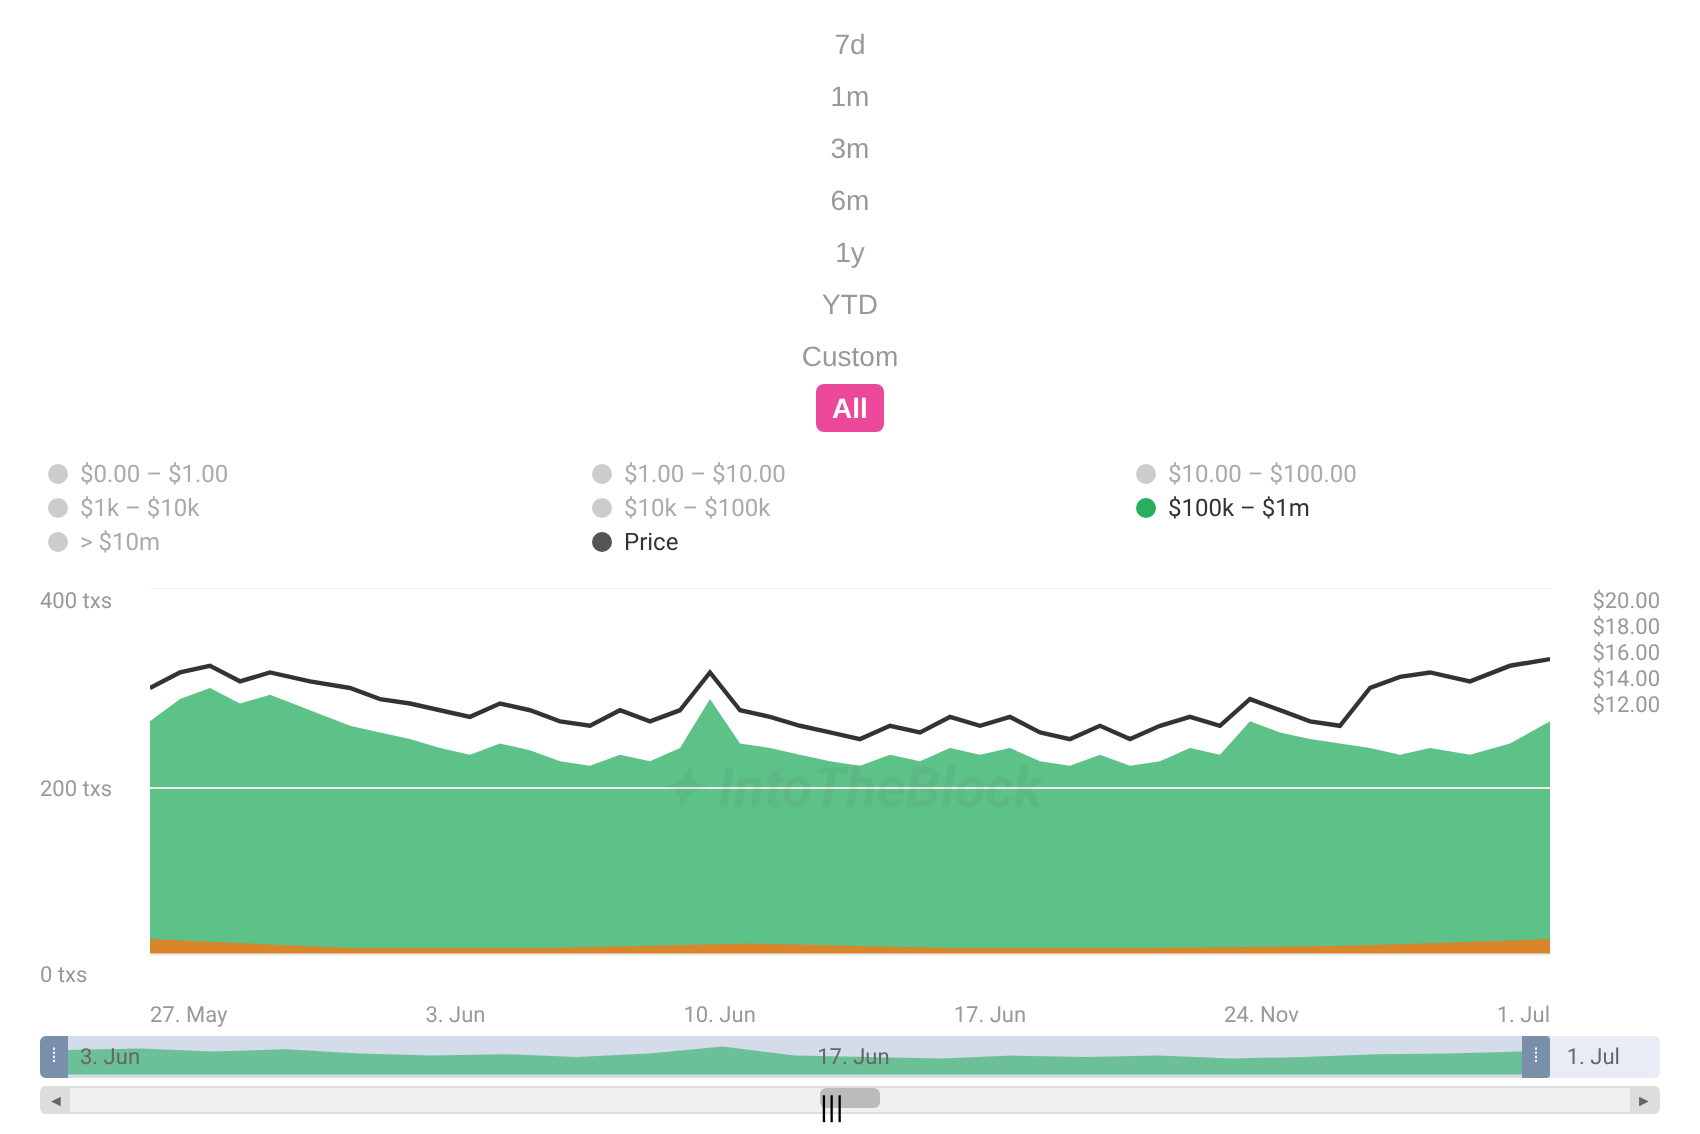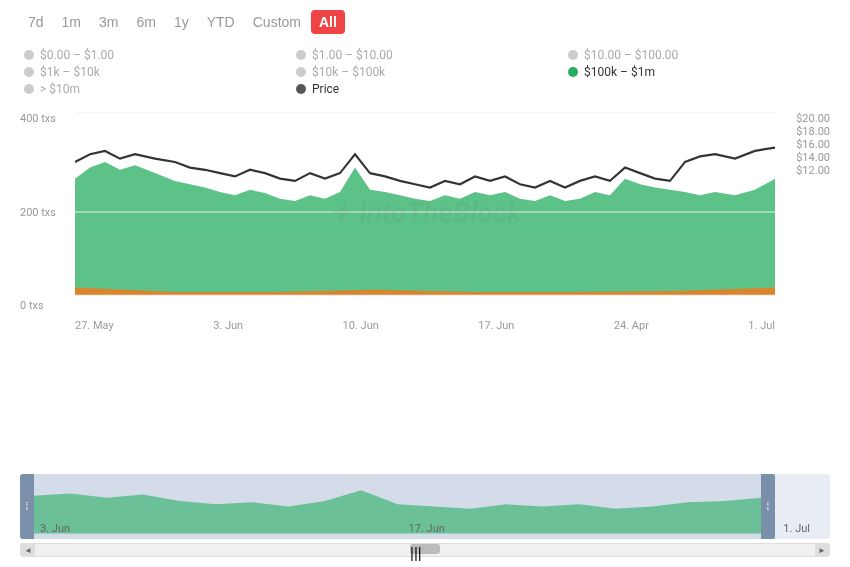--- a/index.html
+++ b/index.html
@@ -19,35 +19,36 @@
       display: flex;
       flex-direction: column;
     }
 
     
     .time-range-bar {
       display: flex;
       align-items: center;
       gap: 2px;
       margin-bottom: 14px;
+      flex-direction: column;
     }
 
     .time-btn {
       padding: 4px 8px;
       border: none;
       background: none;
       cursor: pointer;
       font-size: 14px;
       color: #999;
       border-radius: 4px;
       font-weight: 400;
     }
 
     .time-btn.active {
-      background: #ef4444;
+      background: #ec4899;
       color: #fff;
       font-weight: 600;
       border-radius: 4px;
     }
 
     
     .legend {
       display: grid;
       grid-template-columns: repeat(3, 1fr);
       gap: 3px 10px;
@@ -390,21 +391,21 @@
           <line x1="0" y1="90" x2="700" y2="90" stroke="#eee" stroke-width="1"></line>
           <line x1="0" y1="165" x2="700" y2="165" stroke="#eee" stroke-width="1"></line>
         </svg>
       </div>
 
       <div class="x-axis">
         <span class="x-label">27. May</span>
         <span class="x-label">3. Jun</span>
         <span class="x-label">10. Jun</span>
         <span class="x-label">17. Jun</span>
-        <span class="x-label">24. Apr</span>
+        <span class="x-label">24. Nov</span>
         <span class="x-label">1. Jul</span>
       </div>
     </div>
   </div>
 
   <div class="nav-chart">
     <div class="nav-selection"></div>
     <div class="nav-handle-left">⁞</div>
     <div class="nav-handle-right">⁞</div>
 

